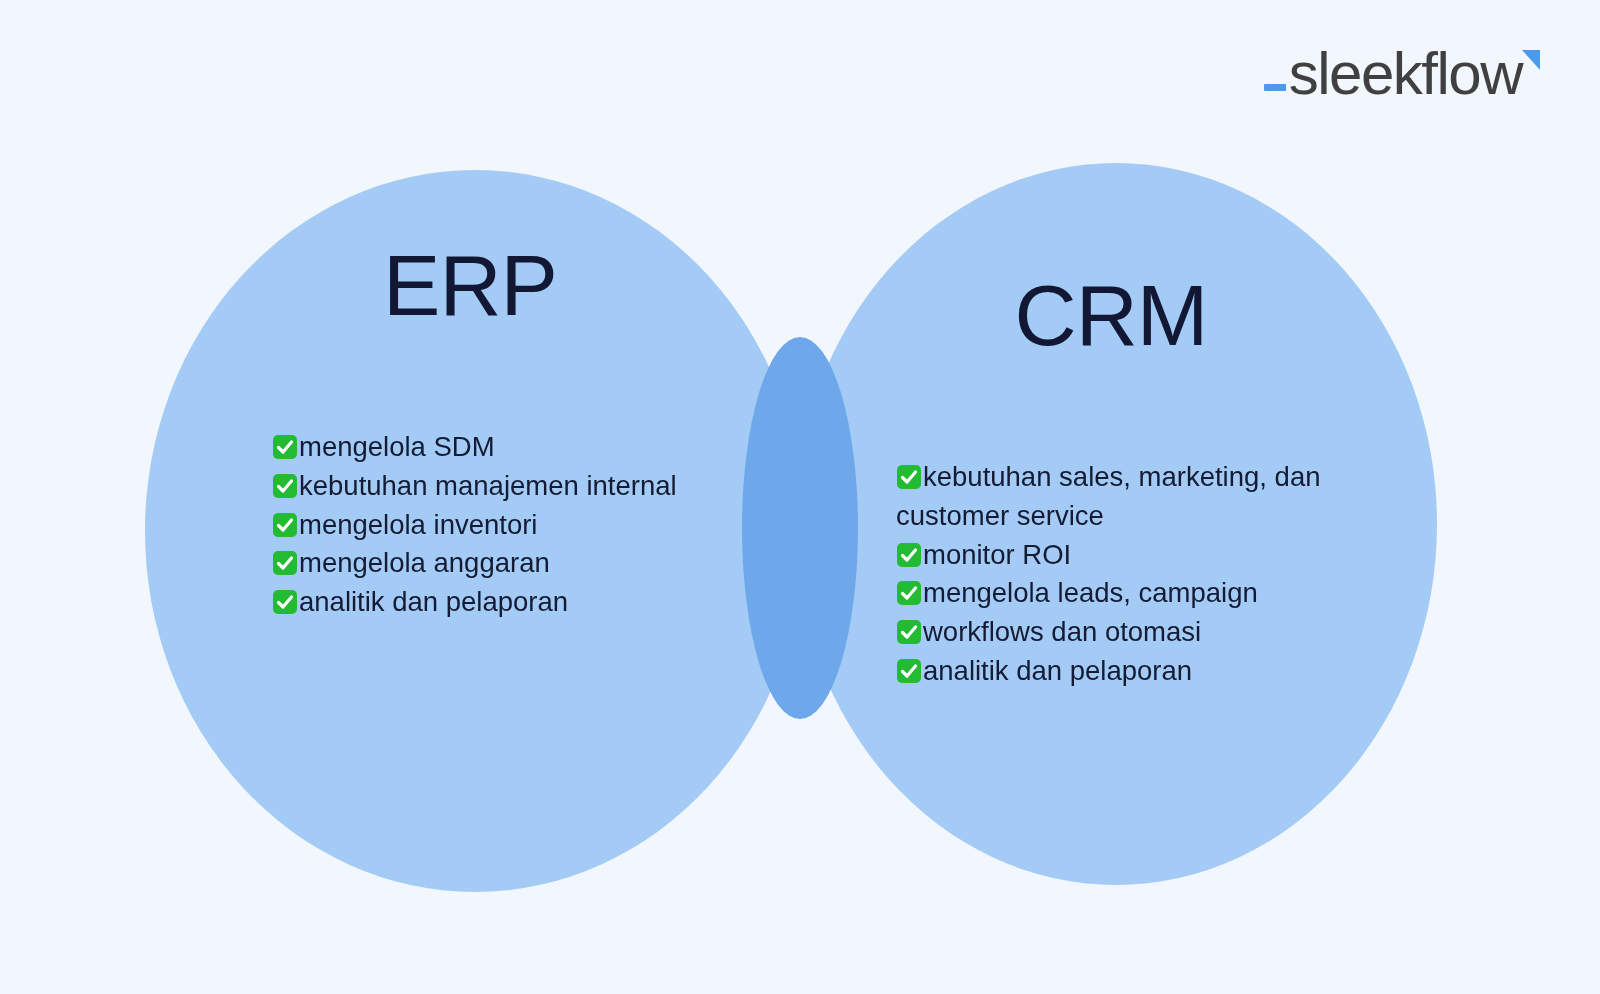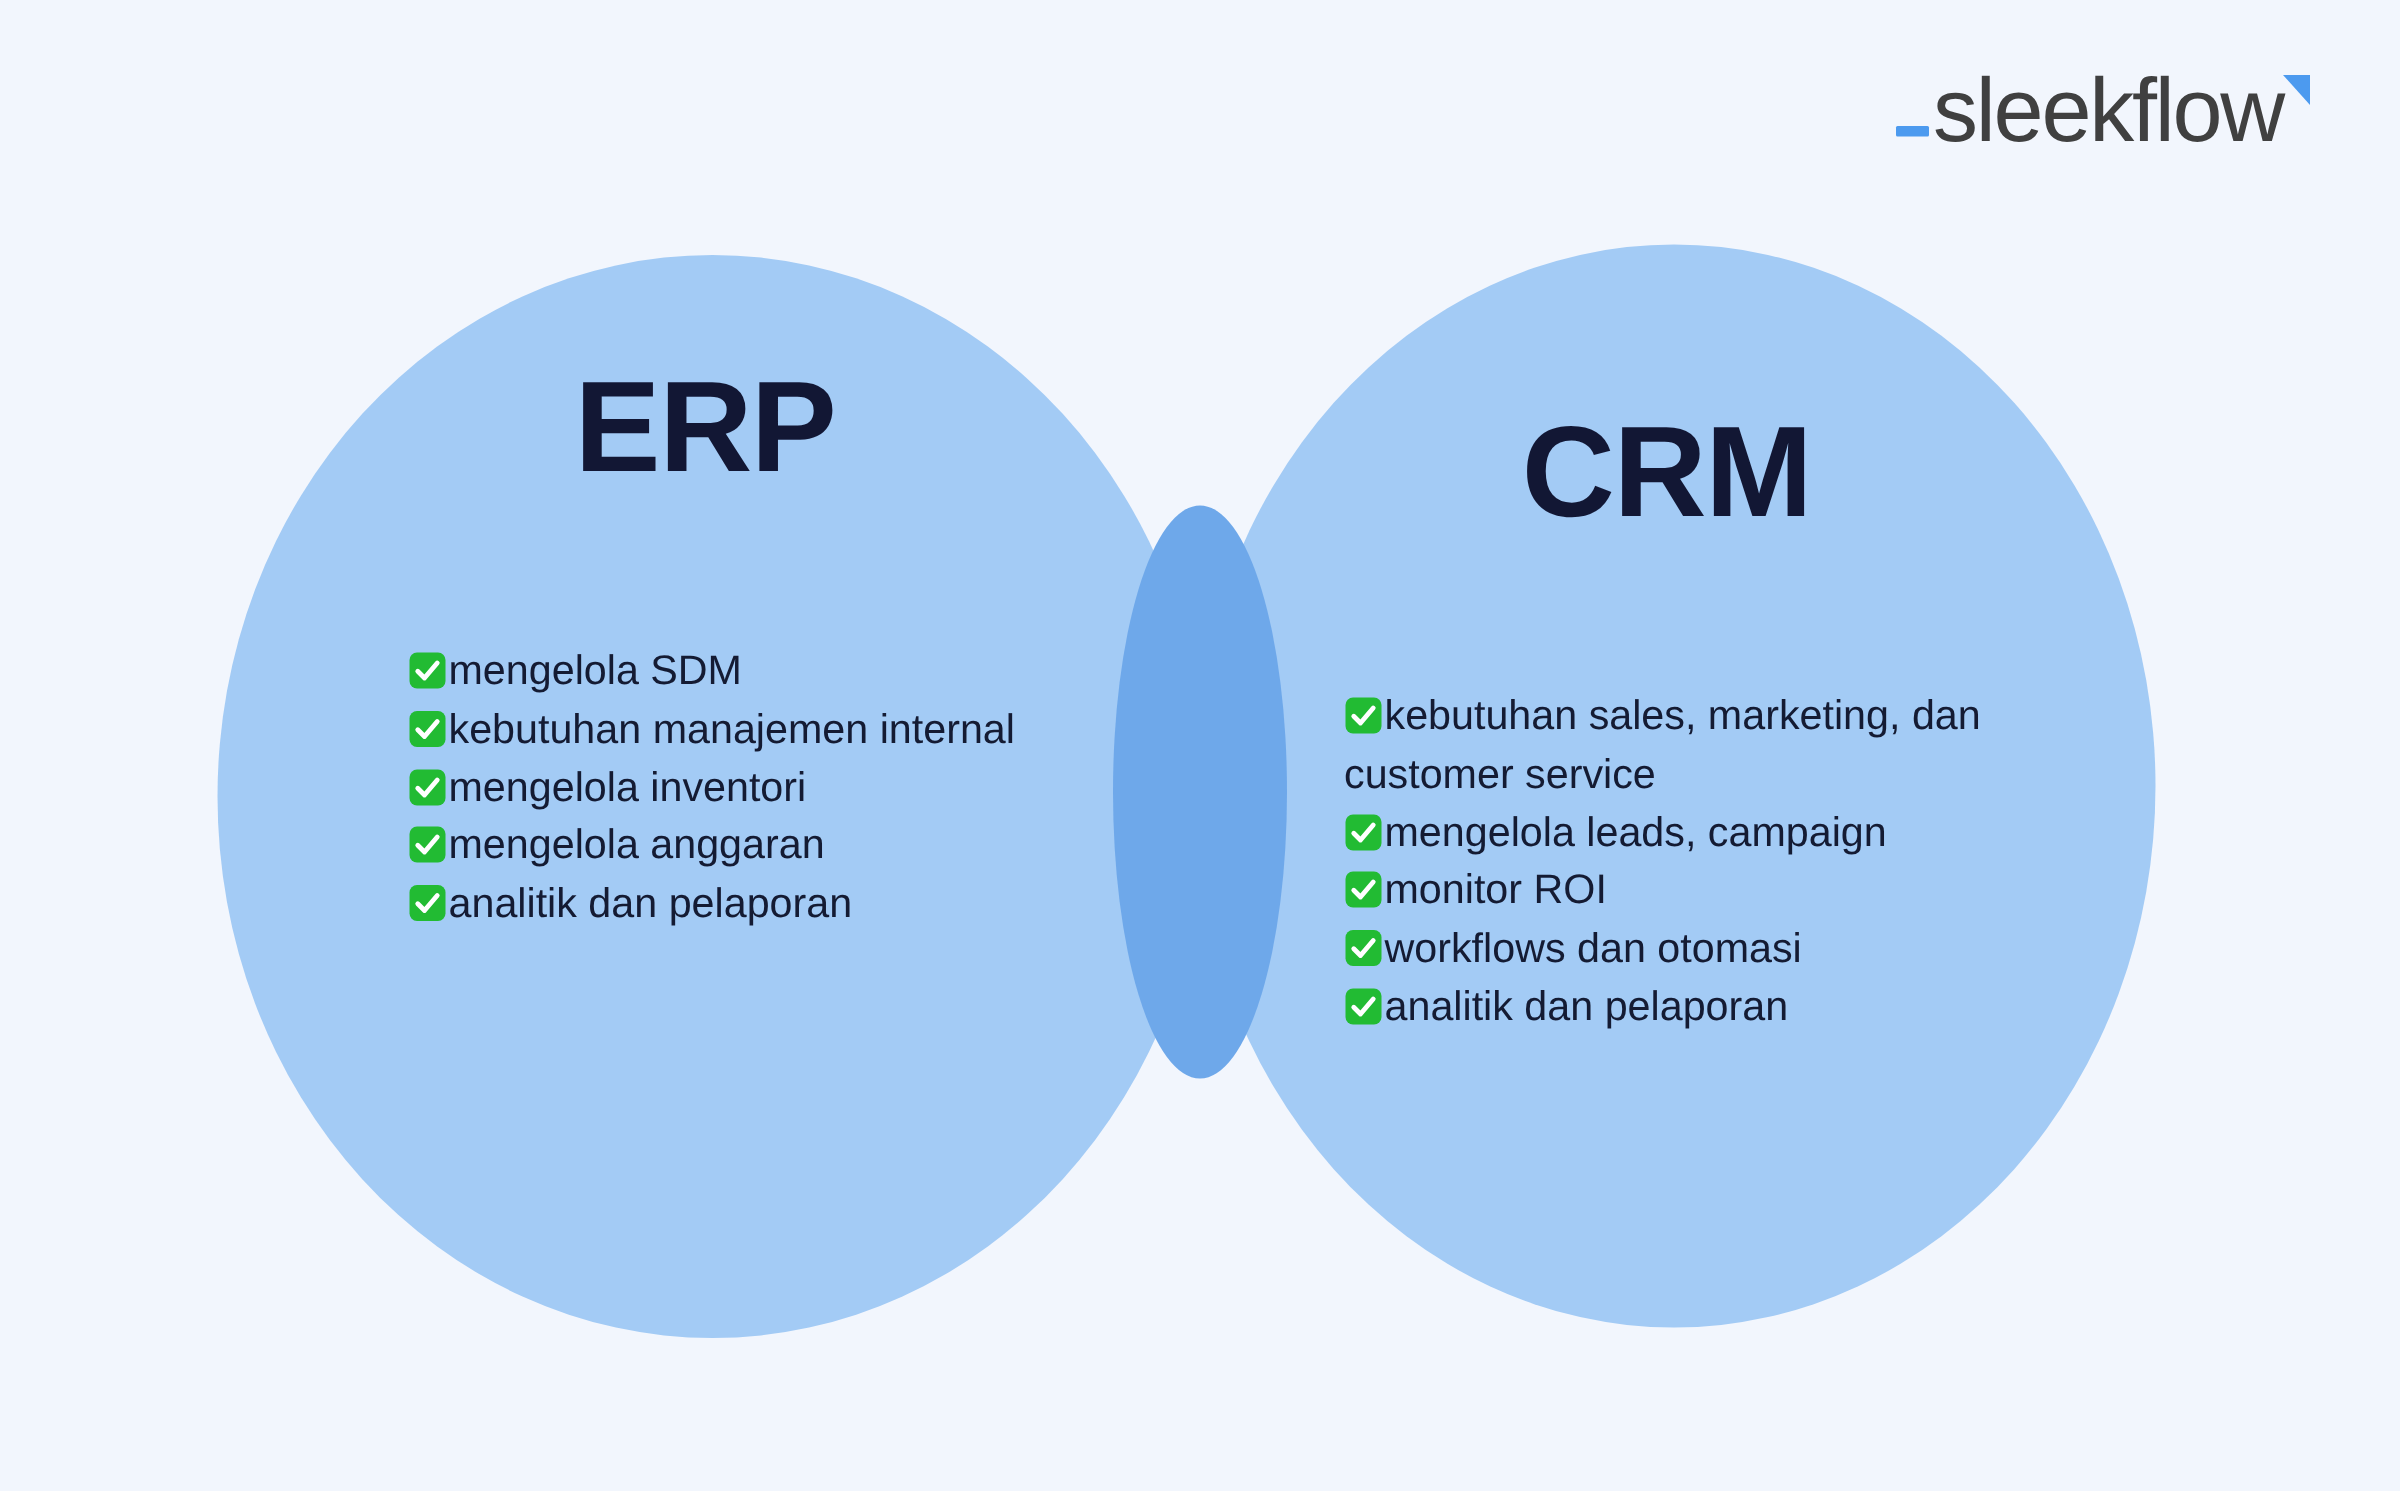--- a/index.html
+++ b/index.html
@@ -90,21 +90,21 @@
   .venn-panel {
     position: absolute;
     z-index: 5;
   }
   #panel-erp { left: 150px; top: 200px; width: 640px; }
   #panel-crm { left: 796px; top: 210px; width: 630px; }
 
   .venn-title {
     text-align: center;
     font-size: 86px;
-    font-weight: 700;
+    font-weight: 400;
     color: #121734;
     letter-spacing: -1px;
     line-height: 1;
     margin: 0;
   }
   #panel-erp .venn-title { margin-top: 42px; }
   #panel-crm .venn-title { margin-top: 62px; }
 
   .venn-list {
     list-style: none;
@@ -215,36 +215,36 @@
           <path d="M6.5 13.5 L11 18 L19.5 8" stroke="#FFFFFF" stroke-width="3.2" fill="none" stroke-linecap="round" stroke-linejoin="round"></path>
         </svg>
       </span><span class="item-text">kebutuhan sales, marketing, dan customer service</span>
     </li>
     <li class="venn-list-item">
       <span class="check-icon">
         <svg width="26" height="26" viewBox="0 0 26 26">
           <rect x="1" y="1" width="24" height="24" rx="5" fill="#22BB33"></rect>
           <path d="M6.5 13.5 L11 18 L19.5 8" stroke="#FFFFFF" stroke-width="3.2" fill="none" stroke-linecap="round" stroke-linejoin="round"></path>
         </svg>
+      </span><span class="item-text">monitor ROI</span>
+    </li>
+    <li class="venn-list-item">
+      <span class="check-icon">
+        <svg width="26" height="26" viewBox="0 0 26 26">
+          <rect x="1" y="1" width="24" height="24" rx="5" fill="#22BB33"></rect>
+          <path d="M6.5 13.5 L11 18 L19.5 8" stroke="#FFFFFF" stroke-width="3.2" fill="none" stroke-linecap="round" stroke-linejoin="round"></path>
+        </svg>
       </span><span class="item-text">mengelola leads, campaign</span>
     </li>
     <li class="venn-list-item">
       <span class="check-icon">
         <svg width="26" height="26" viewBox="0 0 26 26">
           <rect x="1" y="1" width="24" height="24" rx="5" fill="#22BB33"></rect>
           <path d="M6.5 13.5 L11 18 L19.5 8" stroke="#FFFFFF" stroke-width="3.2" fill="none" stroke-linecap="round" stroke-linejoin="round"></path>
         </svg>
-      </span><span class="item-text">monitor ROI</span>
-    </li>
-    <li class="venn-list-item">
-      <span class="check-icon">
-        <svg width="26" height="26" viewBox="0 0 26 26">
-          <rect x="1" y="1" width="24" height="24" rx="5" fill="#22BB33"></rect>
-          <path d="M6.5 13.5 L11 18 L19.5 8" stroke="#FFFFFF" stroke-width="3.2" fill="none" stroke-linecap="round" stroke-linejoin="round"></path>
-        </svg>
       </span><span class="item-text">workflows dan otomasi</span>
     </li>
     <li class="venn-list-item">
       <span class="check-icon">
         <svg width="26" height="26" viewBox="0 0 26 26">
           <rect x="1" y="1" width="24" height="24" rx="5" fill="#22BB33"></rect>
           <path d="M6.5 13.5 L11 18 L19.5 8" stroke="#FFFFFF" stroke-width="3.2" fill="none" stroke-linecap="round" stroke-linejoin="round"></path>
         </svg>
       </span><span class="item-text">analitik dan pelaporan</span>
     </li>

